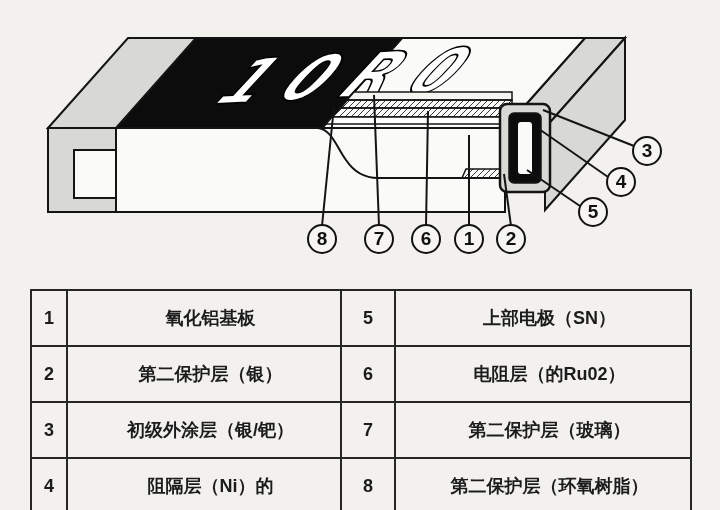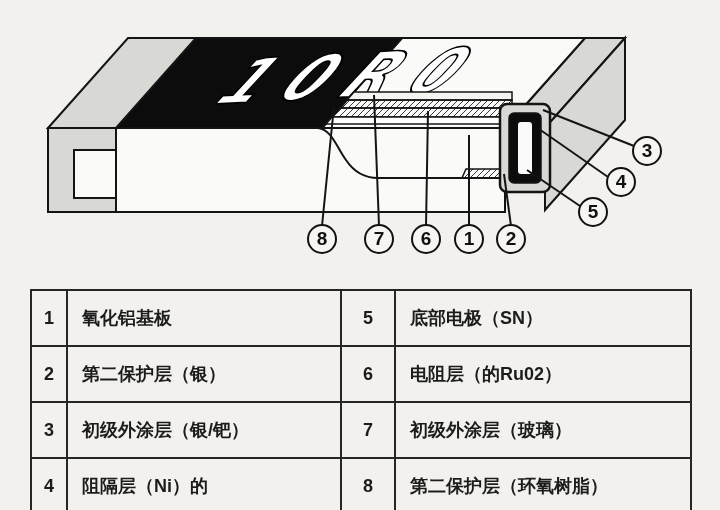--- a/index.html
+++ b/index.html
@@ -20,21 +20,21 @@
   table.ref{
     position:absolute;left:30px;top:289px;width:660px;
     border-collapse:collapse;table-layout:fixed;
   }
   table.ref td{
     border:2px solid #262626;height:56px;box-sizing:border-box;
     font-size:18px;font-weight:700;color:#1c1c1c;background:transparent;
     overflow:hidden;white-space:nowrap;
   }
   td.num{text-align:center;}
-  td.desc{padding-left:14px;text-align:left;}
+  td.desc{padding-left:14px;text-align:center;}
   .watermark{
     position:absolute;right:18px;top:464px;font-size:17px;color:#8f8f8f;
     font-weight:400;letter-spacing:1px;
   }
   .marking{
     font-family:"DejaVu Sans",sans-serif;font-style:italic;font-weight:bold;
     font-size:60px;letter-spacing:20px;fill:#ffffff;stroke:#000;stroke-width:1.6px;
   }
 </style>
 </head>
@@ -120,33 +120,33 @@
       <col style="width:36px">
         <col style="width:274px">
         <col style="width:54px">
         <col style="width:296px">
     </colgroup>
     <tbody>
         <tr>
       <td class="num">1</td>
       <td class="desc">氧化铝基板</td>
       <td class="num">5</td>
-      <td class="desc">底部电极（SN）</td>
+      <td class="desc">上部电极（SN）</td>
     </tr>
     <tr>
       <td class="num">2</td>
       <td class="desc">第二保护层（银）</td>
       <td class="num">6</td>
       <td class="desc">电阻层（的Ru02）</td>
     </tr>
     <tr>
       <td class="num">3</td>
       <td class="desc">初级外涂层（银/钯）</td>
       <td class="num">7</td>
-      <td class="desc">初级外涂层（玻璃）</td>
+      <td class="desc">第二保护层（玻璃）</td>
     </tr>
     <tr>
       <td class="num">4</td>
       <td class="desc">阻隔层（Ni）的</td>
       <td class="num">8</td>
       <td class="desc">第二保护层（环氧树脂）</td>
     </tr>
   </tbody>
     </table>
 

